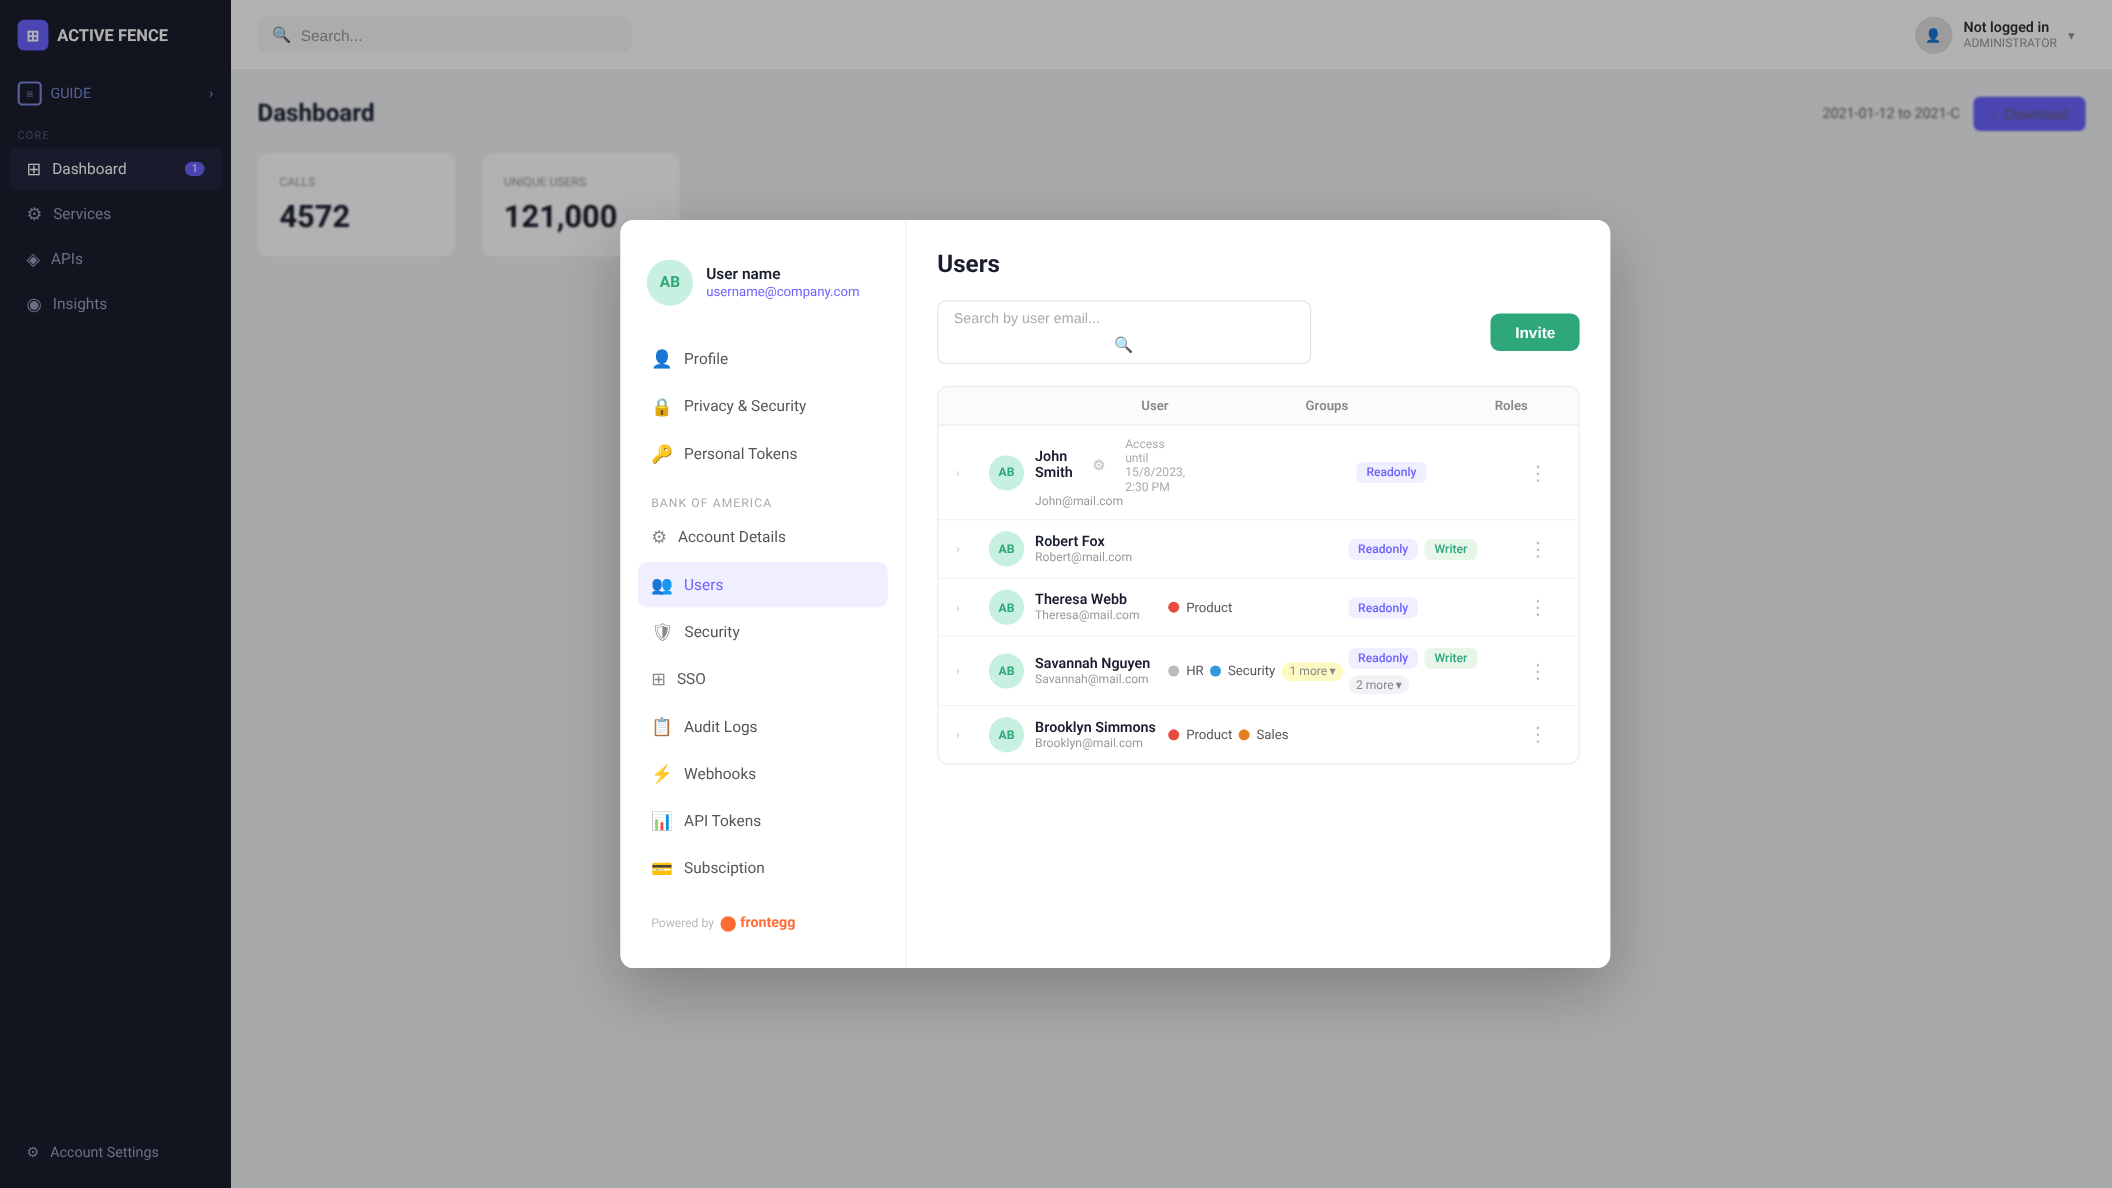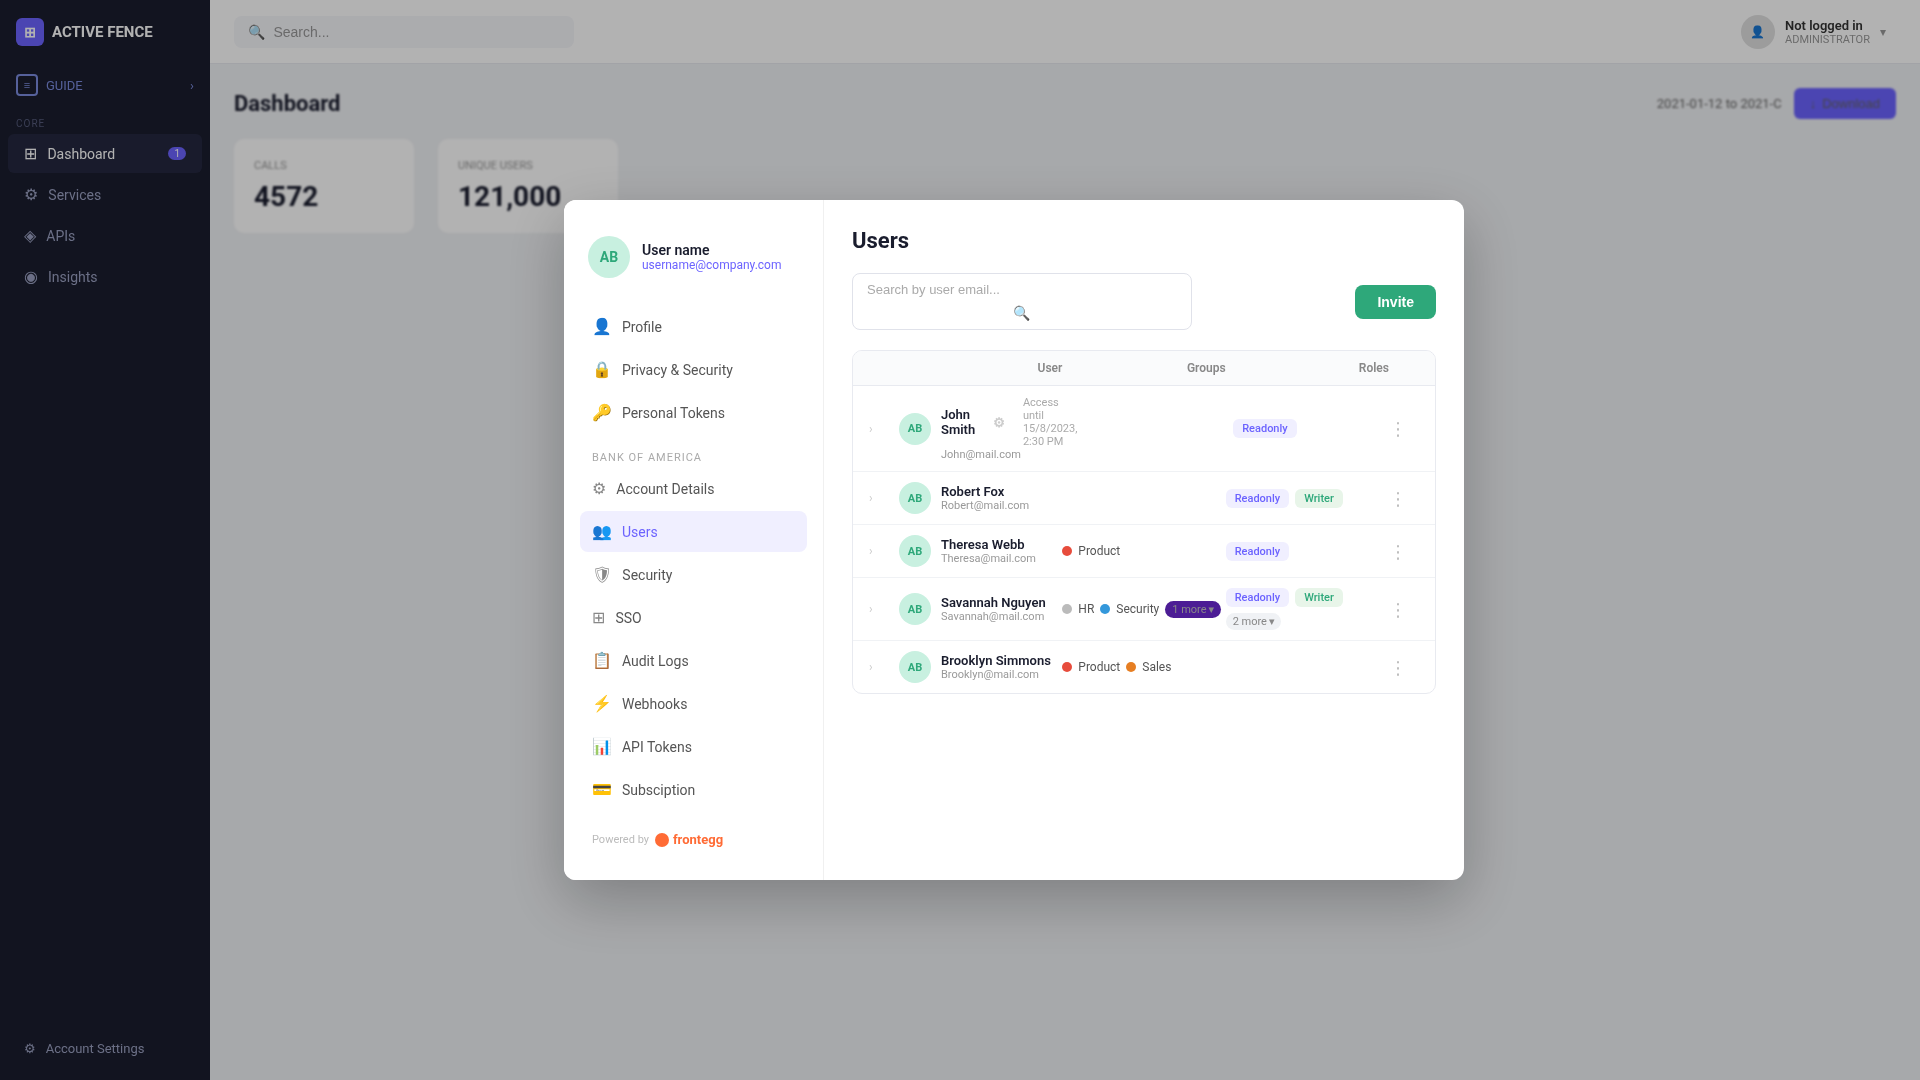--- a/index.html
+++ b/index.html
@@ -391,21 +391,21 @@
       color: #aaa;
       font-weight: 400;
     }
 
     .groups-cell { display: flex; align-items: center; gap: 6px; flex-wrap: wrap; }
     .group-dot { width: 10px; height: 10px; border-radius: 50%; display: inline-block; }
     .group-label { font-size: 12px; color: #555; }
     .more-badge {
       font-size: 11px;
       color: #888;
-      background: #4c1d95;
+      background: #fef9c3;
       border-radius: 10px;
       padding: 2px 7px;
       cursor: pointer;
       display: flex; align-items: center; gap: 2px;
     }
 
     .roles-cell { display: flex; align-items: flex-start; gap: 6px; flex-wrap: wrap; }
     .role-chip {
       background: #f0efff;
       color: #6c63ff;

